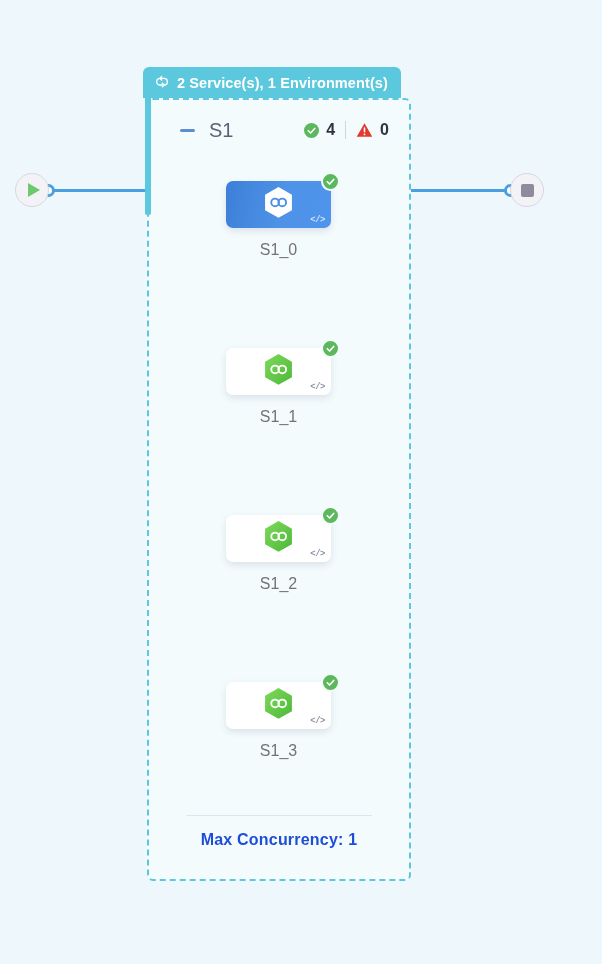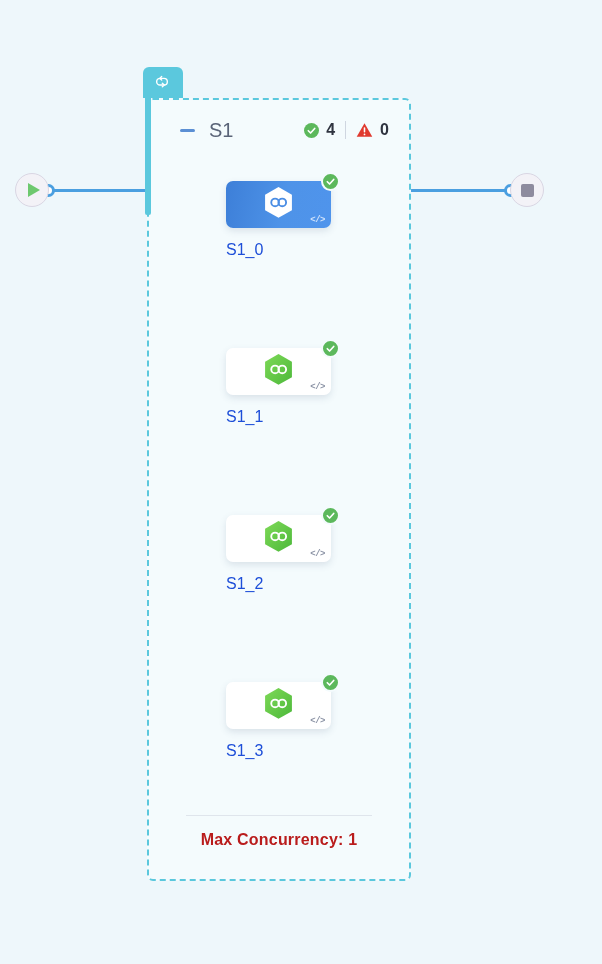--- a/index.html
+++ b/index.html
@@ -213,44 +213,44 @@
     font-size: 9px;
     font-family: "Liberation Mono", monospace;
     font-weight: bold;
     letter-spacing: -.5px;
   }
   .node-card.selected .node-code { color: #cfe2fb; }
   .node-card.plain .node-code    { color: #8b93a5; }
 
   .node-label {
     margin-top: 13px;
-    text-align: left;
+    text-align: center;
     font-size: 16px;
-    color: #1d4ed8;
+    color: #737373;
     white-space: nowrap;
   }
 
   
   #footer-divider {
     position: absolute;
     left: 186px;
     top: 815px;
     width: 186px;
     height: 1px;
     background: #dfe5ec;
   }
   #footer-label {
     position: absolute;
     left: 147px;
     top: 831px;
     width: 264px;
     text-align: center;
     font-size: 16px;
     font-weight: bold;
-    color: #b91c1c;
+    color: #1d4ed8;
     letter-spacing: .2px;
   }
 </style>
 </head>
 <body>
 
 <div id="canvas">
 
   <div class="edge-line edge-left"></div>
   <div class="edge-line edge-right"></div>
@@ -269,20 +269,21 @@
   <div id="group-left-bar"></div>
 
   <div id="group-header">
     <span>
       <svg width="16" height="16" viewBox="0 0 24 24" fill="none" stroke="#ffffff" stroke-width="2.1" stroke-linecap="round" stroke-linejoin="round">
         <path d="M9 5 H15 A5 5 0 0 1 15 15 H9 A5 5 0 0 1 9 5 Z"></path>
         <polyline points="11.5,2.4 8.6,5.1 11.5,7.6"></polyline>
         <polyline points="12.5,12.4 15.4,15.1 12.5,17.6"></polyline>
       </svg>
     </span>
+    <span>2 Service(s), 1 Environment(s)</span>
   </div>
 
   <div id="service-row">
     <div class="collapse-icon"></div>
     <span id="service-name">S1</span>
     <div id="status-group">
       <span class="badge-ok">
         <svg width="11" height="11" viewBox="0 0 24 24" fill="none" stroke="#ffffff" stroke-width="3.6" stroke-linecap="round" stroke-linejoin="round">
           <polyline points="5,12.5 10,17.5 19,7.5"></polyline>
         </svg>

